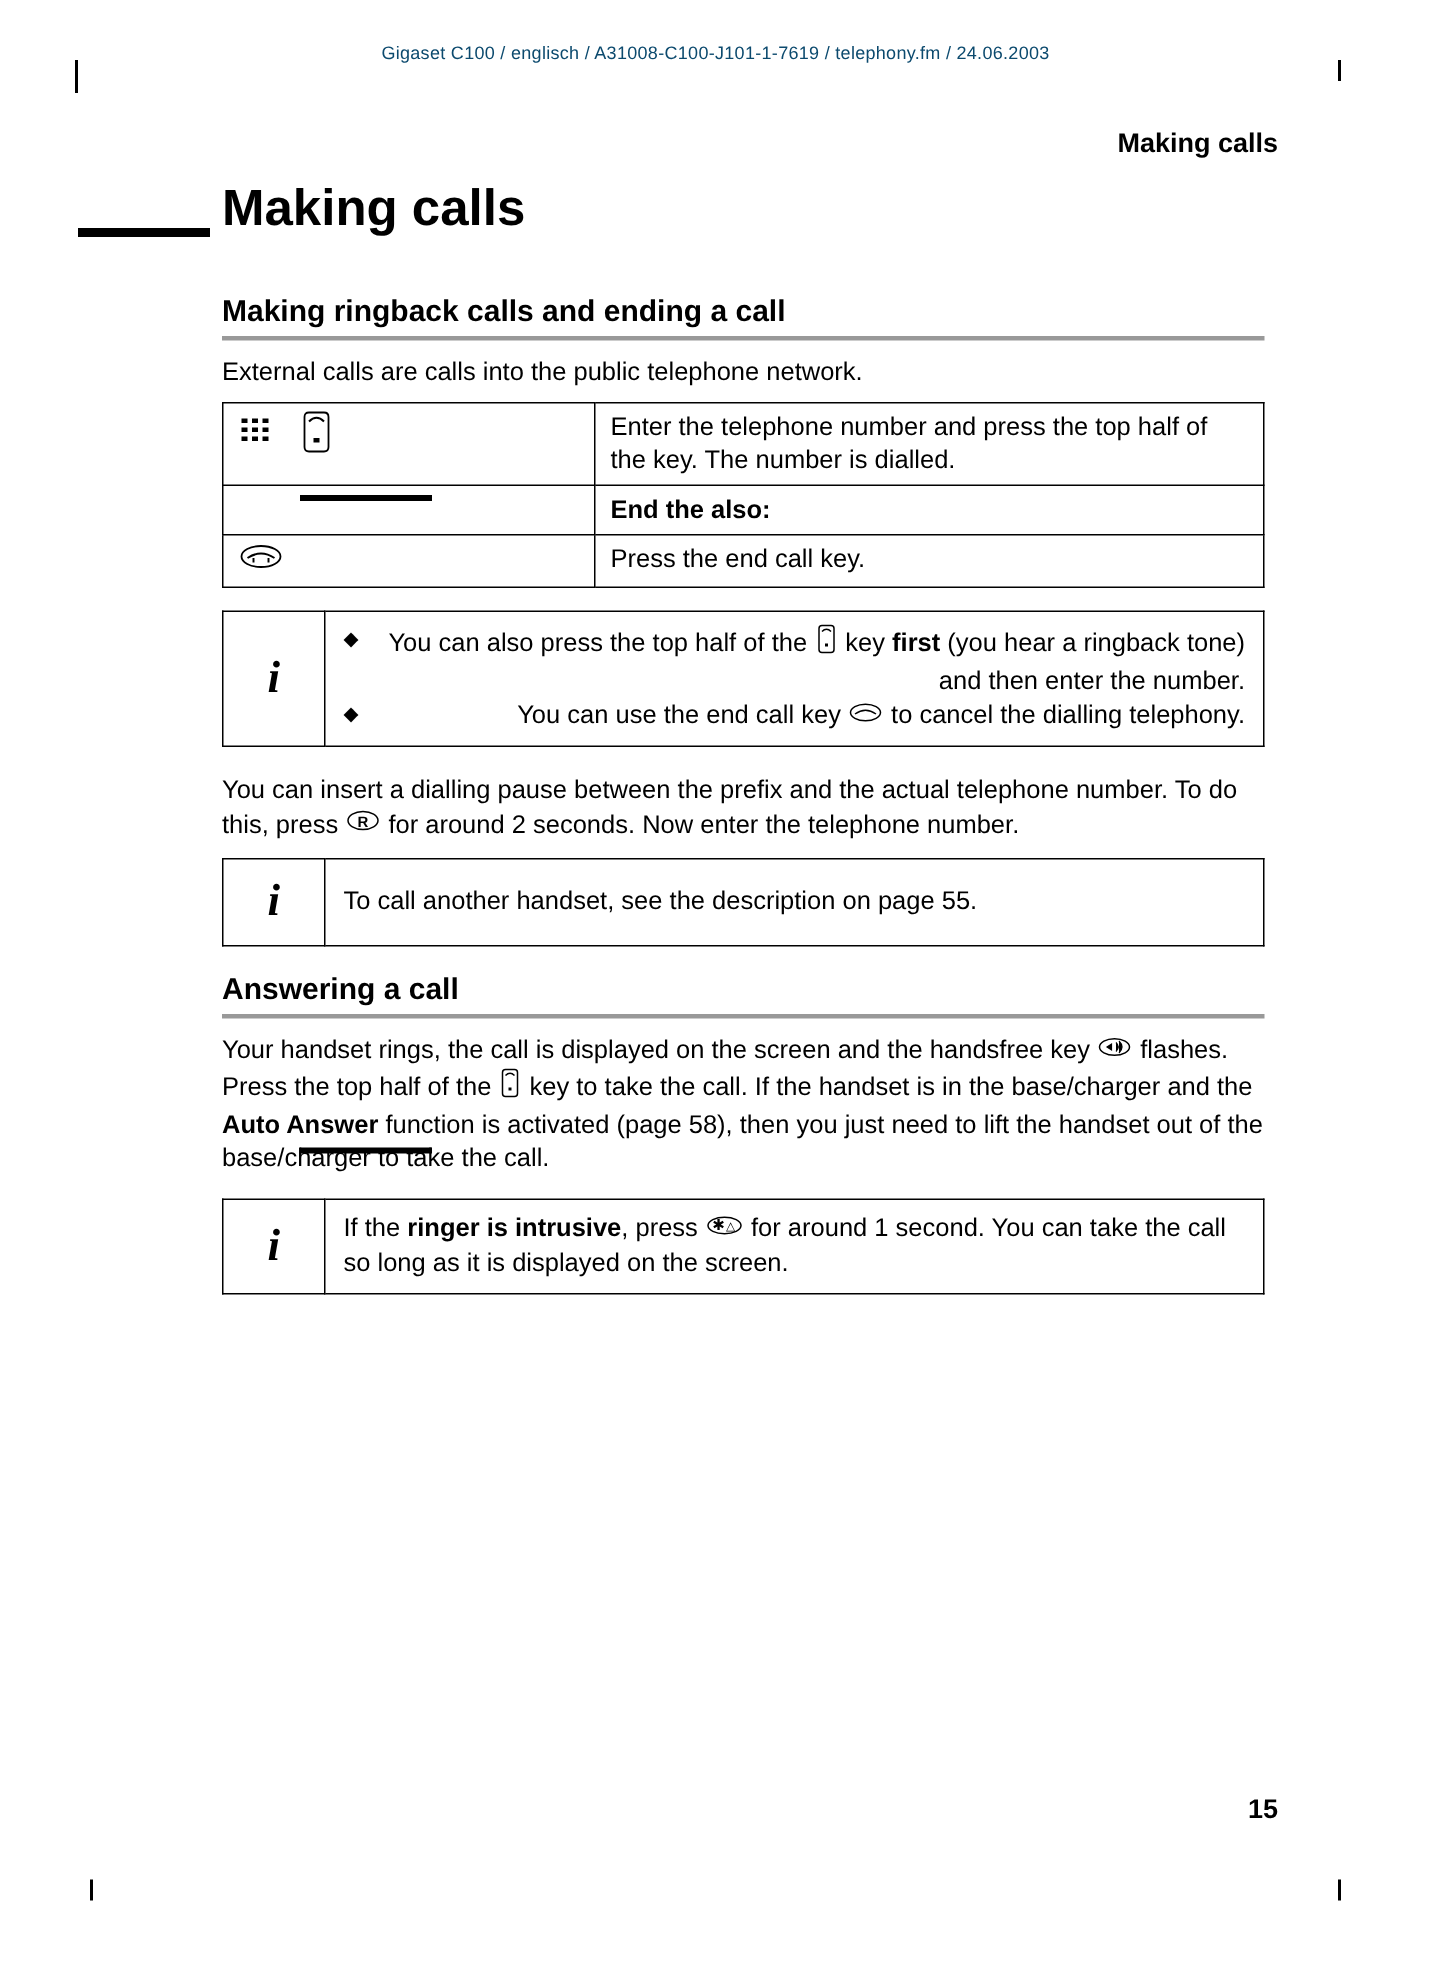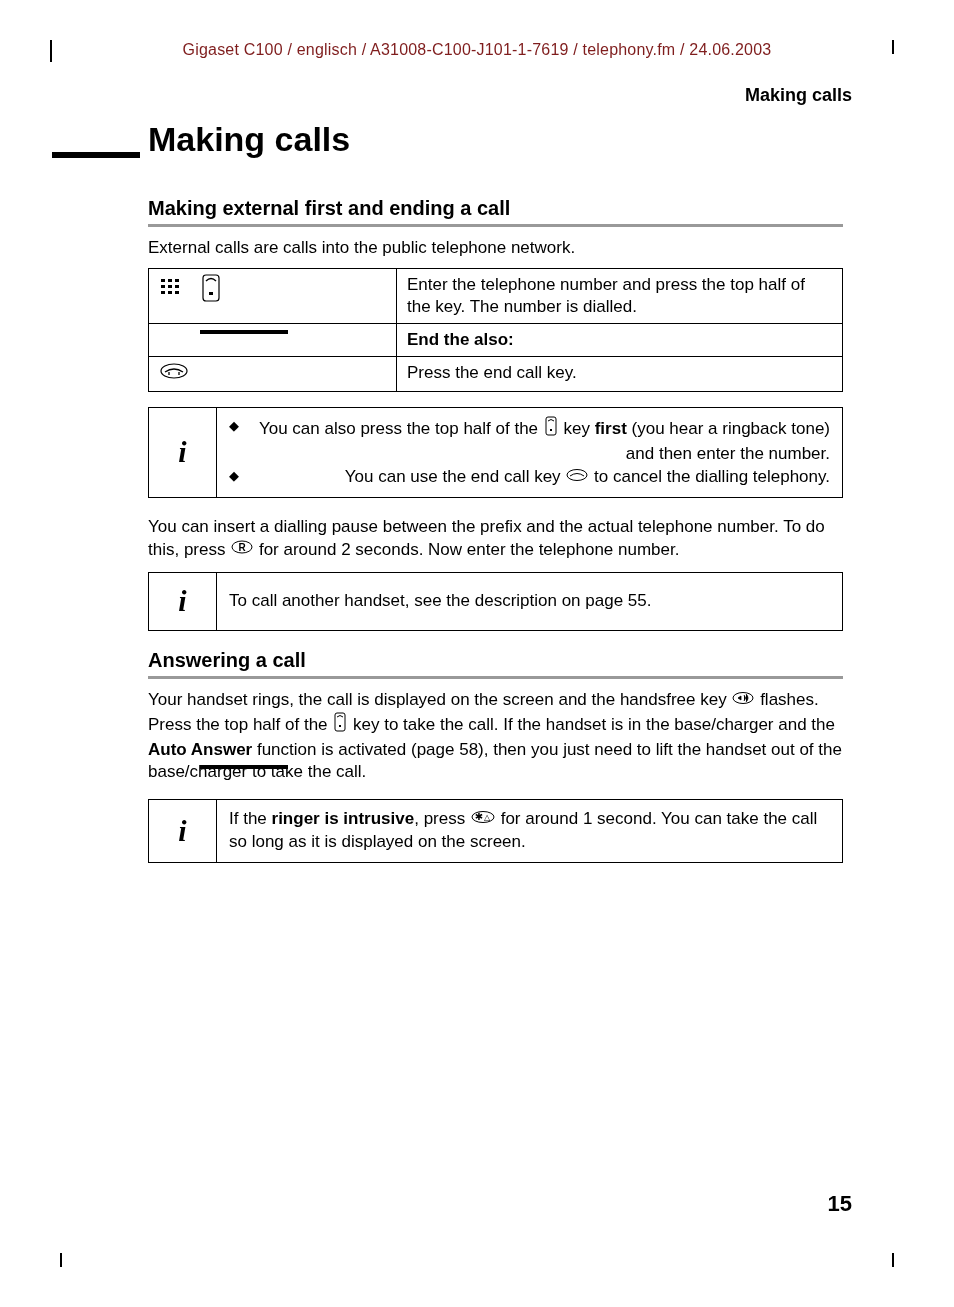--- a/index.html
+++ b/index.html
@@ -4,21 +4,21 @@
 <style>
   * { box-sizing: border-box; margin: 0; padding: 0; }
   html, body { width: 954px; height: 1307px; background: #fff; font-family: "Frutiger", "Helvetica Neue", Arial, sans-serif; color: #000; }
   .page { position: relative; width: 954px; height: 1307px; }
 
   
   .crop { position: absolute; background: #000; }
   .crop.tl-v { top: 40px; left: 50px; width: 2px; height: 22px; }
   
 
-  .header-line { position: absolute; top: 41px; left: 0; right: 0; text-align: center; font-size: 16px; letter-spacing: 0.2px; color: #7f1d1d; }
+  .header-line { position: absolute; top: 28px; left: 0; right: 0; text-align: center; font-size: 12px; letter-spacing: 0.2px; color: #0c4a6e; }
   .section-header { position: absolute; top: 85px; right: 102px; font-weight: 700; font-size: 18px; }
 
   .content { position: absolute; top: 120px; left: 148px; width: 695px; }
 
   
   .chapter-rule { position: absolute; top: 152px; left: 52px; width: 88px; height: 6px; background: #000; }
   h1.chapter { font-size: 34px; font-weight: 700; margin-bottom: 38px; }
 
   
   .sect-rule { position: absolute; left: 52px; width: 88px; height: 4px; background: #000; }
@@ -36,21 +36,21 @@
   
   table.info { width: 100%; border-collapse: collapse; margin-top: 15px; margin-bottom: 18px; }
   table.info td { border: 1px solid #000; padding: 8px 12px; font-size: 17px; vertical-align: middle; line-height: 1.35; }
   table.info td.icell { width: 68px; text-align: center; font-family: "Times New Roman", serif; font-style: italic; font-weight: 700; font-size: 30px; }
   table.info ul { list-style: none; padding-left: 0; text-align: right; }
   table.info ul li { position: relative; padding-left: 22px; }
   table.info ul li::before { content: "◆"; position: absolute; left: 0; top: 0; font-size: 13px; line-height: 1.6; }
 
   h3.sub { font-size: 17px; font-weight: 700; margin-top: 4px; }
 
-  .page-num { position: absolute; bottom: 90px; right: 102px; font-weight: 700; font-size: 22px; }
+  .page-num { position: absolute; bottom: 90px; right: 102px; font-weight: 700; font-size: 18px; }
 
   
   .ikey { display: inline-block; vertical-align: middle; }
   svg { overflow: visible; }
 </style>
 </head>
 <body>
 <div class="page">
 
 <div class="crop tl-v"></div>
@@ -59,21 +59,21 @@
 <div class="crop" style="bottom:40px; right:60px; width:2px; height:14px;"></div>
 
 <div class="header-line">Gigaset C100 / englisch / A31008-C100-J101-1-7619 / telephony.fm / 24.06.2003</div>
 <div class="section-header">Making calls</div>
 
 <div class="chapter-rule"></div>
 
 <div class="content">
   <h1 class="chapter">Making calls</h1>
 
-  <h2 class="sect">Making external first and ending a call</h2>
+  <h2 class="sect">Making ringback calls and ending a call</h2>
   <div class="sect-rule" style="top:210px;"></div>
   <div class="sect-underline"></div>
 
   <p class="body">External calls are calls into the public telephone network.</p>
 
   <table class="steps">
     <tbody>
           <tr>
       <td class="iconcell">
         <span class="ikey">

